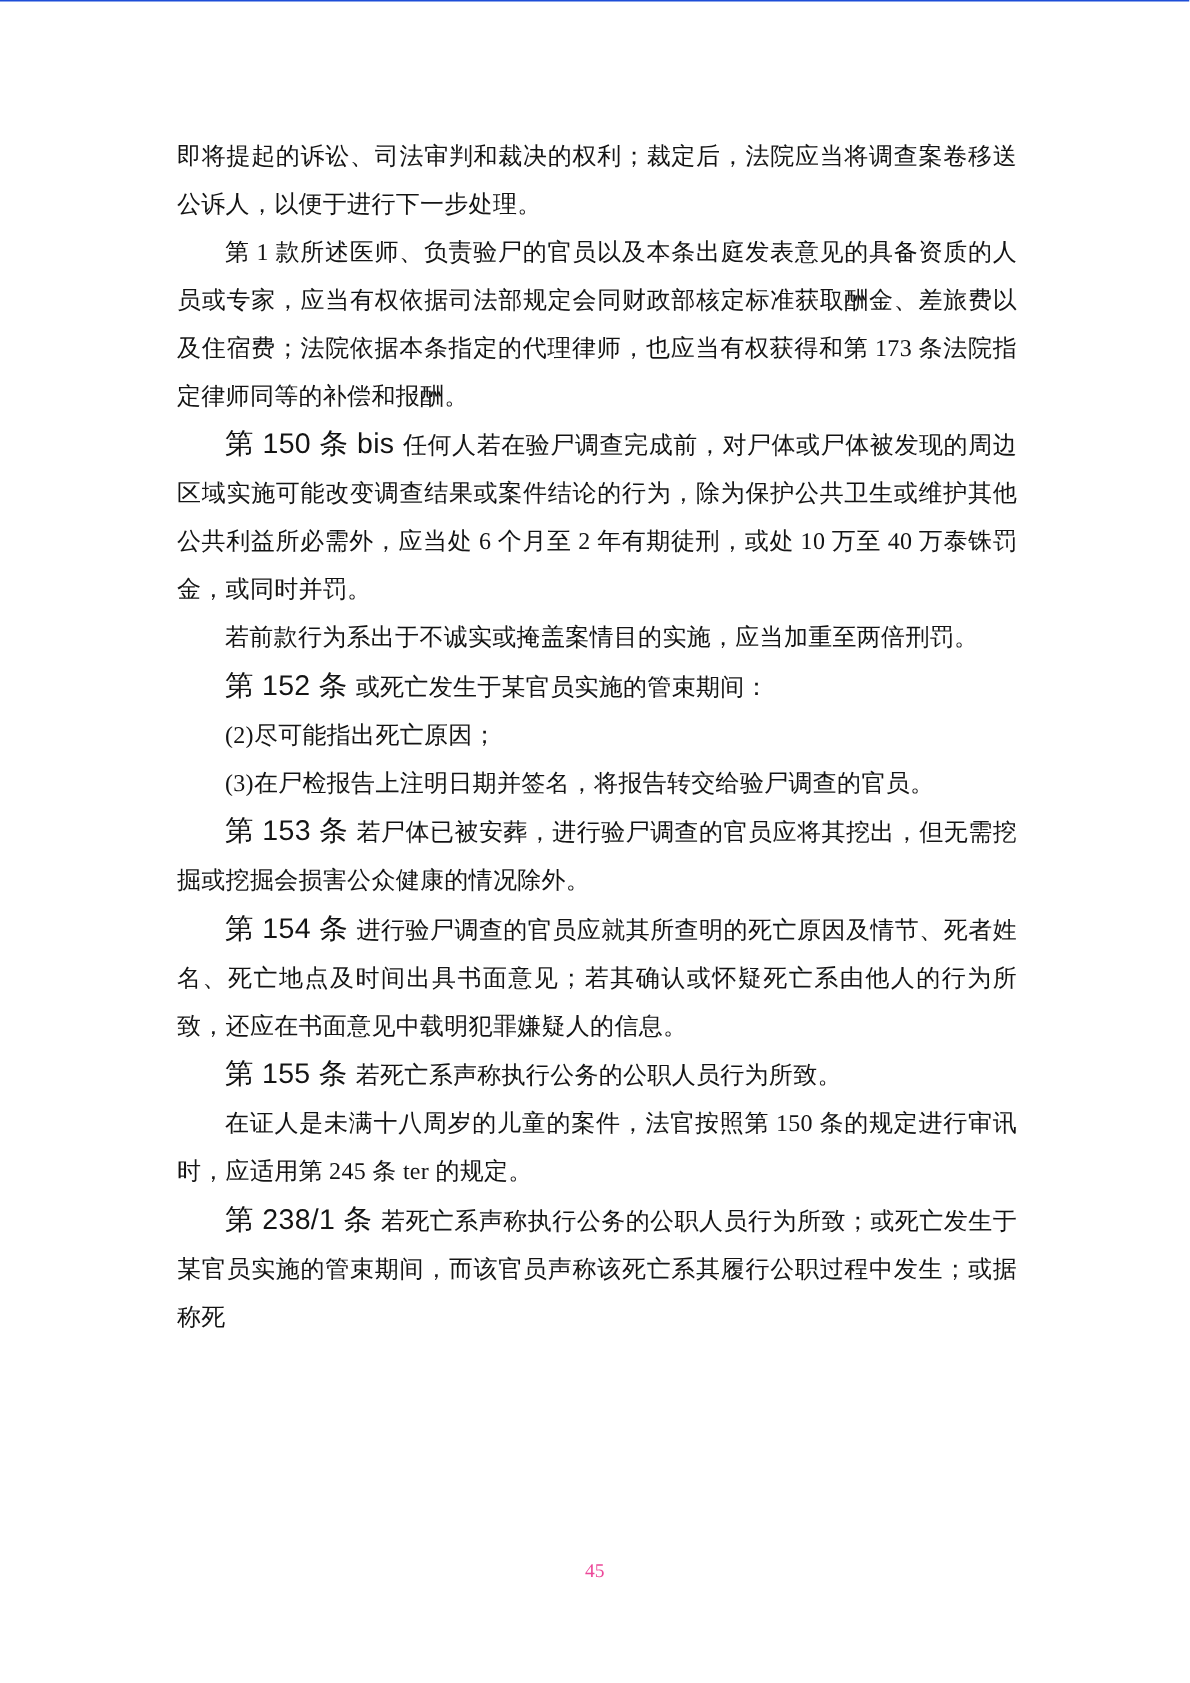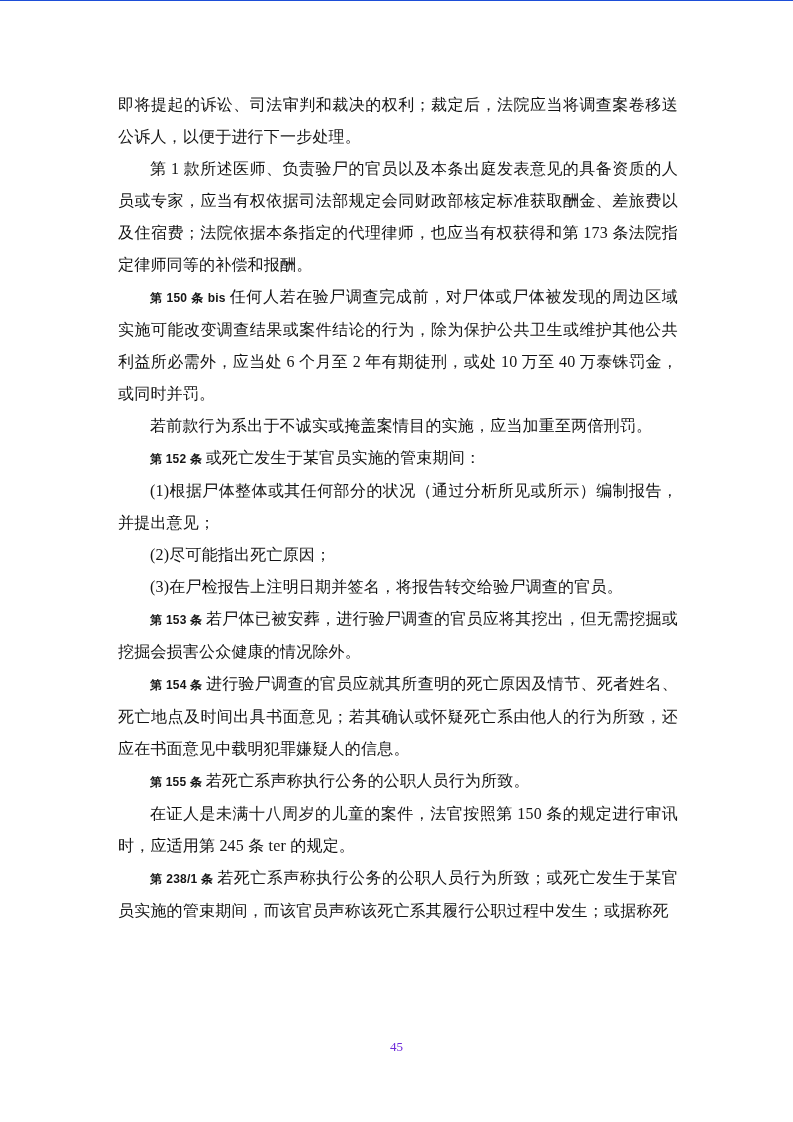--- a/index.html
+++ b/index.html
@@ -27,50 +27,49 @@
     margin: 0;
     font-size: 16px;
     line-height: 32px;
     text-align: justify;
     letter-spacing: 0.2px;
   }
   .doc-body p.indent {
     text-indent: 32px;
   }
   .lead {
-    font-weight: 700;
+    font-weight: 400;
     font-family: "Liberation Sans", "DejaVu Sans", sans-serif;
-    font-size: 12px;
+    font-size: 19px;
   }
   .lead::after {
     content: "\00a0";
   }
   .page-number {
     position: absolute;
     top: 1038px;
     left: 0;
     width: 100%;
     text-align: center;
     font-size: 13px;
     line-height: 16px;
-    color: #6d28d9;
+    color: #ec4899;
     font-family: "Liberation Serif", "DejaVu Serif", serif;
   }
 </style>
 </head>
 <body>
 
 <div class="page">
   <div class="doc-body" id="doc-body">
       <p><span>即将提起的诉讼、司法审判和裁决的权利；裁定后，法院应当将调查案卷移送公诉人，以便于进行下一步处理。</span></p>
       <p class="indent"><span>第 1 款所述医师、负责验尸的官员以及本条出庭发表意见的具备资质的人员或专家，应当有权依据司法部规定会同财政部核定标准获取酬金、差旅费以及住宿费；法院依据本条指定的代理律师，也应当有权获得和第 173 条法院指定律师同等的补偿和报酬。</span></p>
       <p class="indent"><span class="lead">第 150 条 bis</span><span>任何人若在验尸调查完成前，对尸体或尸体被发现的周边区域实施可能改变调查结果或案件结论的行为，除为保护公共卫生或维护其他公共利益所必需外，应当处 6 个月至 2 年有期徒刑，或处 10 万至 40 万泰铢罚金，或同时并罚。</span></p>
       <p class="indent"><span>若前款行为系出于不诚实或掩盖案情目的实施，应当加重至两倍刑罚。</span></p>
       <p class="indent"><span class="lead">第 152 条</span><span>或死亡发生于某官员实施的管束期间：</span></p>
-      <p class="indent"><span>(1)根据尸体整体或其任何部分的状况（通过分析所见或所示）编制报告，并提出意见；</span></p>
       <p class="indent"><span>(2)尽可能指出死亡原因；</span></p>
       <p class="indent"><span>(3)在尸检报告上注明日期并签名，将报告转交给验尸调查的官员。</span></p>
       <p class="indent"><span class="lead">第 153 条</span><span>若尸体已被安葬，进行验尸调查的官员应将其挖出，但无需挖掘或挖掘会损害公众健康的情况除外。</span></p>
       <p class="indent"><span class="lead">第 154 条</span><span>进行验尸调查的官员应就其所查明的死亡原因及情节、死者姓名、死亡地点及时间出具书面意见；若其确认或怀疑死亡系由他人的行为所致，还应在书面意见中载明犯罪嫌疑人的信息。</span></p>
       <p class="indent"><span class="lead">第 155 条</span><span>若死亡系声称执行公务的公职人员行为所致。</span></p>
       <p class="indent"><span>在证人是未满十八周岁的儿童的案件，法官按照第 150 条的规定进行审讯时，应适用第 245 条 ter 的规定。</span></p>
       <p class="indent"><span class="lead">第 238/1 条</span><span>若死亡系声称执行公务的公职人员行为所致；或死亡发生于某官员实施的管束期间，而该官员声称该死亡系其履行公职过程中发生；或据称死</span></p>
     </div>
   <div class="page-number">45</div>
 </div>

